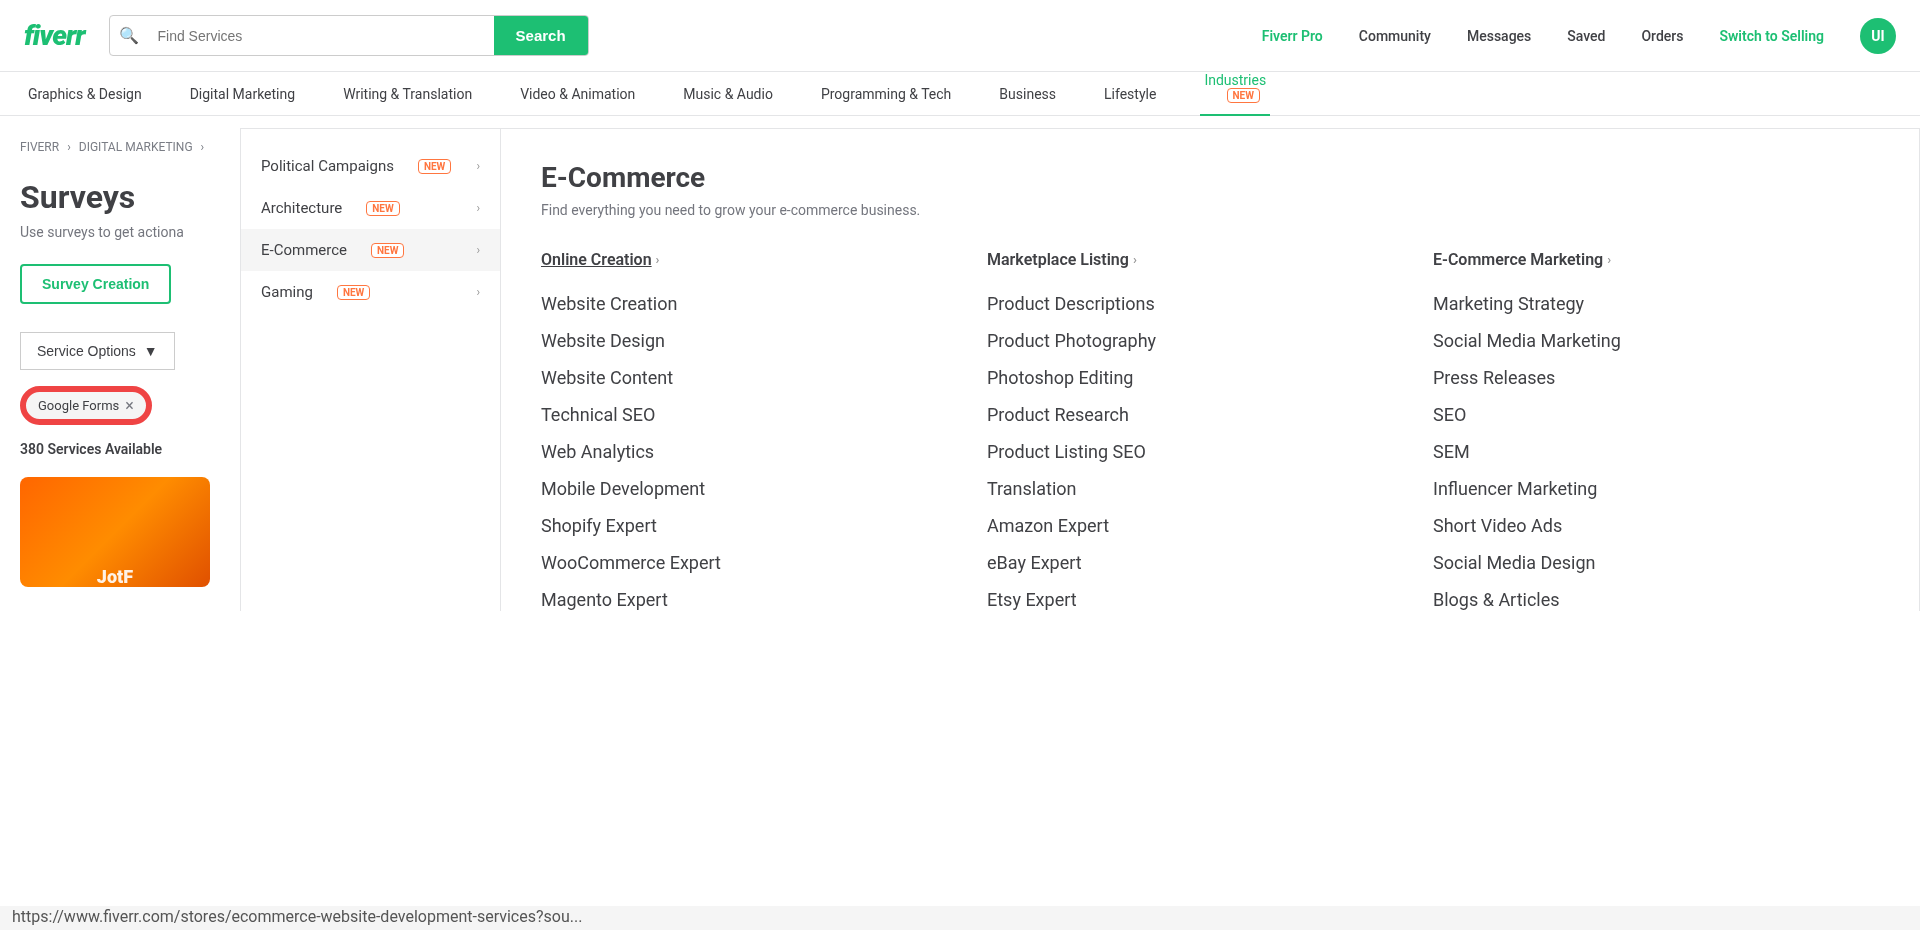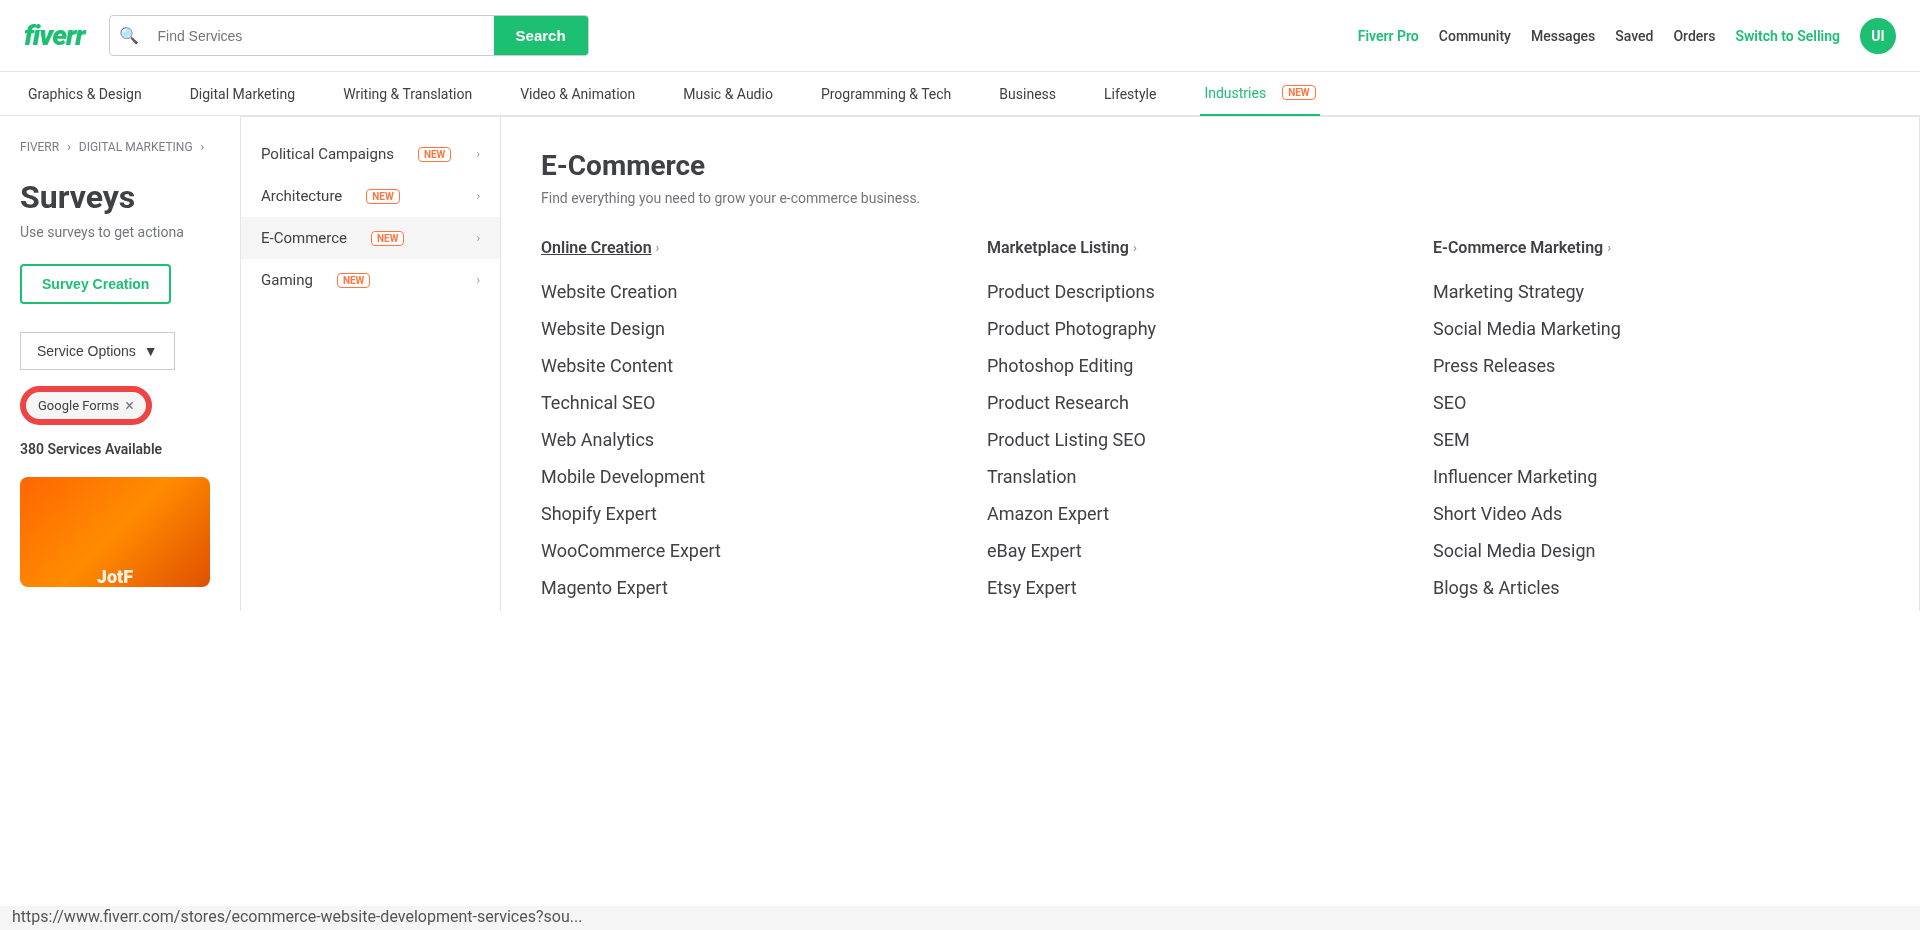--- a/index.html
+++ b/index.html
@@ -5,29 +5,29 @@
     * { margin: 0; padding: 0; box-sizing: border-box; }
     body { font-family: -apple-system, BlinkMacSystemFont, 'Segoe UI', Roboto, sans-serif; background: #fff; color: #333; font-size: 14px; }
 
     
     .header { display: flex; align-items: center; padding: 0 24px; height: 72px; border-bottom: 1px solid #e4e5e7; gap: 24px; position: relative; z-index: 100; }
     .logo { font-size: 28px; font-weight: 900; color: #1dbf73; font-style: italic; letter-spacing: -1px; flex-shrink: 0; }
     .search-bar { display: flex; align-items: center; flex: 1; max-width: 480px; border: 1.5px solid #ccc; border-radius: 4px; overflow: hidden; }
     .search-icon { padding: 0 10px; color: #999; font-size: 16px; }
     .search-input { flex: 1; border: none; outline: none; padding: 10px 8px; font-size: 14px; color: #555; }
     .search-btn { background: #1dbf73; color: #fff; border: none; padding: 11px 22px; font-size: 15px; font-weight: 600; cursor: pointer; }
-    .nav-links { display: flex; align-items: center; gap: 20px; margin-left: auto; }
+    .nav-links { display: flex; align-items: center; gap: 36px; margin-left: auto; }
     .nav-link { color: #404145; font-size: 14px; font-weight: 500; text-decoration: none; cursor: pointer; }
     .nav-link.green { color: #1dbf73; font-weight: 600; }
     .avatar { width: 36px; height: 36px; border-radius: 50%; background: #1dbf73; color: #fff; display: flex; align-items: center; justify-content: center; font-weight: 700; font-size: 14px; }
 
     
     .nav-bar { display: flex; align-items: center; padding: 0 24px; height: 44px; border-bottom: 1px solid #e4e5e7; gap: 40px; position: relative; z-index: 200; }
     .nav-item { font-size: 14px; color: #404145; cursor: pointer; padding: 0 4px; height: 44px; display: flex; align-items: center; white-space: nowrap; }
-    .nav-item.active { color: #1dbf73; border-bottom: 2px solid #1dbf73; }
+    .nav-item.active { color: #1dbf73; border-bottom: 2px solid #1dbf73; flex-direction: column; }
     .new-badge { background: #fff; border: 1.5px solid #ff7640; color: #ff7640; font-size: 10px; font-weight: 700; padding: 1px 5px; border-radius: 4px; margin-left: 16px; }
 
     
     .main { display: flex; position: relative; }
     .page-content { padding: 24px 32px; flex: 1; }
 
     
     .breadcrumb { display: flex; align-items: center; gap: 8px; font-size: 12px; color: #7a7d85; margin-bottom: 24px; }
     .breadcrumb a { color: #7a7d85; text-decoration: none; }
     .breadcrumb span { color: #7a7d85; }
@@ -38,21 +38,21 @@
 
     .survey-creation-btn { background: #fff; border: 2px solid #1dbf73; color: #1dbf73; padding: 10px 20px; border-radius: 4px; font-size: 14px; font-weight: 600; cursor: pointer; margin-bottom: 16px; }
     .service-options-btn { background: #fff; border: 1.5px solid #ccc; color: #404145; padding: 10px 16px; border-radius: 0; font-size: 14px; font-weight: 500; cursor: pointer; display: flex; align-items: center; gap: 8px; }
 
     .filter-tag { display: inline-flex; align-items: center; gap: 6px; background: #f5f5f5; border: 6px solid #ef4444; border-radius: 20px; padding: 4px 12px; font-size: 13px; color: #404145; margin-right: 8px; }
     .filter-tag .remove { cursor: pointer; color: #74767e; font-size: 16px; }
 
     .services-count { font-size: 14px; font-weight: 600; color: #404145; margin-top: 16px; margin-bottom: 20px; }
 
     
-    .dropdown-overlay { position: absolute; top: 0; left: 240px; right: 0; background: #fff; border: 1px solid #e4e5e7; z-index: 300; display: flex; }
+    .dropdown-overlay { position: absolute; top: 12px; left: 240px; right: 0; background: #fff; border: 1px solid #e4e5e7; z-index: 300; display: flex; }
 
     
     .menu-panel { width: 260px; background: #fff; border-right: 1px solid #e4e5e7; padding: 16px 0; }
     .menu-item { display: flex; align-items: center; justify-content: space-between; padding: 12px 20px; cursor: pointer; font-size: 15px; color: #404145; }
     .menu-item.selected { background: #f5f5f5; }
     .menu-item-label { display: flex; align-items: center; gap: 8px; }
     .menu-item-chevron { color: #999; font-size: 12px; }
 
     
     .content-panel { flex: 1; padding: 32px 40px; }

